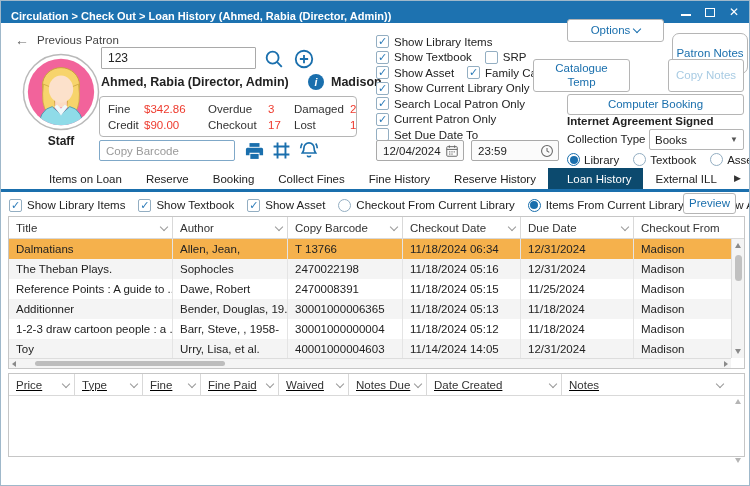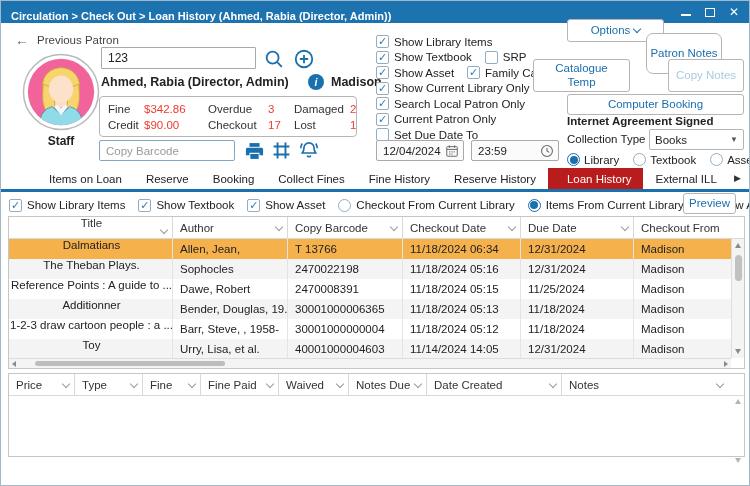--- a/index.html
+++ b/index.html
@@ -76,21 +76,21 @@
            display:inline-flex; align-items:center; justify-content:center; cursor:pointer; flex:0 0 auto; }
   .radio.selected { border-color:#1a6fad; }
   .radio.selected::before { content:""; width:8px; height:8px; border-radius:50%; background:#1a6fad; }
   .radio-item { display:flex; align-items:center; gap:4px; }
   .rp-radios { position:absolute; left:566px; top:152px; display:flex; gap:14px; }
 
   
   .tabstrip { position:absolute; left:36px; top:167px; right:20px; height:21px; display:flex;
               white-space:nowrap; overflow:hidden; }
   .tab { padding:0 12px; display:flex; align-items:center; font-size:11.5px; color:#222; cursor:pointer; }
-  .tab.active { background:#b91c1c; color:#fff;padding-left:19px; }
+  .tab.active { background:#0c4a6e; color:#fff;padding-left:19px; }
   .tab-arrow { position:absolute; right:8px; top:172px; font-size:9px; color:#333; cursor:pointer; }
   .tab-underline { position:absolute; left:0; right:0; top:188px; height:3px; background:#1a6fad; }
 
   
   .lf-row { position:absolute; left:8px; top:194px; height:20px; display:flex; align-items:center; gap:5px; }
   .preview-btn { position:absolute; right:13px; top:192px; width:53px; height:21px; }
 
   
   .grid-table { position:absolute; left:7px; background:#fff; border:1px solid #c6c6c6; }
   .g-head { display:flex; height:22px; border-bottom:1px solid #d9d9d9; background:#fff; }
@@ -98,38 +98,38 @@
              border-right:1px solid #d9d9d9; cursor:pointer; overflow:hidden; }
   .g-hcell .hchv { margin-left:auto; width:6px; height:6px; border-right:1.4px solid #999;
                    border-bottom:1.4px solid #999; transform:rotate(45deg); margin-top:-2px; flex:0 0 auto; }
   .g-row { display:flex; height:20px; align-items:center; background:#fff; cursor:pointer; }
   .g-row.alt { background:#f4f4f4; }
   .g-row.selected { background:#f5b14c; }
   .g-cell { padding:0 5px 0 7px; font-size:11.5px; color:#222; border-right:1px solid #e4e4e4;
             overflow:hidden; white-space:nowrap; height:100%; display:flex; align-items:center; }
   .loan-table { top:215px; width:737px; height:153px; }
   .loan-body { width:calc(100% - 13px); }
-  .c0{width:164px;flex-direction:column;} .c1{width:115px;} .c2{width:115px;} .c3{width:118px;} .c4{width:113px;} .c5{flex:1; border-right:none;}
+  .c0{width:164px;} .c1{width:115px;} .c2{width:115px;} .c3{width:118px;} .c4{width:113px;} .c5{flex:1; border-right:none;}
   .hc5{flex:1; border-right:none;}
 
   .vscroll { position:absolute; right:0; top:22px; bottom:10px; width:13px; background:#f4f4f4;
              border-left:1px solid #ddd; }
   .vs-thumb { position:absolute; left:3px; top:16px; width:7px; height:26px; background:#c1c1c1; border-radius:4px; cursor:pointer; }
   .tri-up { position:absolute; left:3px; top:4px; width:0; height:0; border-left:3.5px solid transparent;
             border-right:3.5px solid transparent; border-bottom:5px solid #8a8a8a; cursor:pointer; }
   .tri-dn { position:absolute; left:3px; bottom:4px; width:0; height:0; border-left:3.5px solid transparent;
             border-right:3.5px solid transparent; border-top:5px solid #8a8a8a; cursor:pointer; }
   .hscroll { position:absolute; left:0; right:13px; bottom:0; height:10px; background:#f4f4f4; border-top:1px solid #ddd; }
   .hs-thumb { position:absolute; left:26px; top:2px; width:190px; height:5px; background:#bdbdbd; border-radius:3px; cursor:pointer; }
   .tri-l { position:absolute; left:3px; top:2px; width:0; height:0; border-top:3px solid transparent;
            border-bottom:3px solid transparent; border-right:4px solid #8a8a8a; cursor:pointer; }
   .tri-r { position:absolute; right:3px; top:2px; width:0; height:0; border-top:3px solid transparent;
            border-bottom:3px solid transparent; border-left:4px solid #8a8a8a; cursor:pointer; }
 
-  .fines-table { top:372px; width:737px; height:84px; }
+  .fines-table { top:372px; width:737px; height:84px;text-decoration:underline; }
   .f0{width:66px;} .f1{width:68px;} .f2{width:58px;} .f3{width:78px;} .f4{width:70px;} .f5{width:78px;}
   .f6{width:135px;} .f7{flex:1; border-right:none;}
   .fines-body { position:relative; height:70px; }
   .fines-body .tri-up { left:auto; right:3px; top:3px; border-bottom-color:#b5b5b5; }
   .fines-body .tri-dn { left:auto; right:3px; bottom:3px; border-top-color:#b5b5b5; }
 
   svg { display:block; }
 </style>
 </head>
 <body>
@@ -277,21 +277,21 @@
         <circle cx="8" cy="8" r="6.2"></circle>
           <path d="M8 4.5V8l2.6 1.6"></path>
       </svg>
     </span>
   </div>
 
   <div class="btn" style="left:566px; top:18px; width:97px; height:23px;">
     <span>Options</span>
     <span class="chv"></span>
   </div>
-  <div class="btn" style="left:645px; top:32px; width:76px; height:41px;border-radius:7px;">
+  <div class="btn" style="left:671px; top:32px; width:76px; height:41px;border-radius:7px;">
     <span>Patron Notes</span>
   </div>
   <div class="btn" style="left:532px; top:58px; width:97px; height:33px;">
     <span style="width:70px;">Catalogue Temp</span>
   </div>
   <div class="btn disabled" style="left:667px; top:58px; width:76px; height:33px;">
     <span>Copy Notes</span>
   </div>
   <div class="btn" style="left:566px; top:93px; width:177px; height:21px;">
     <span>Computer Booking</span>

